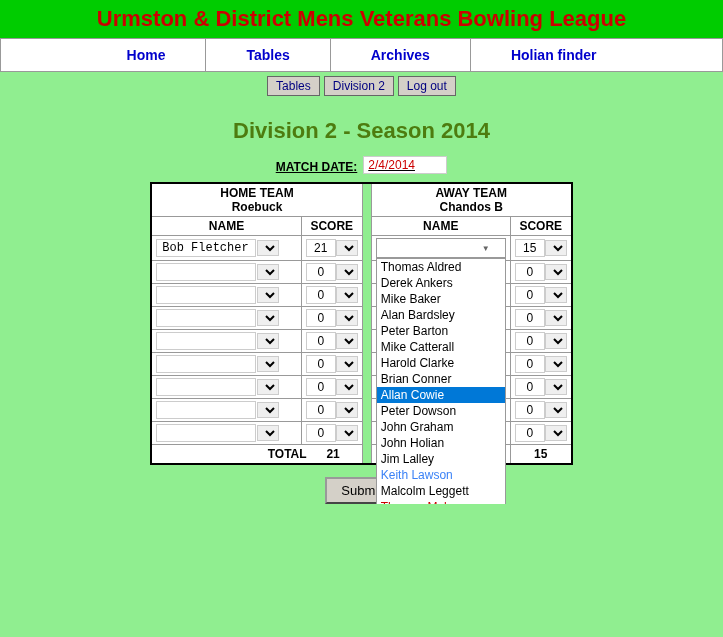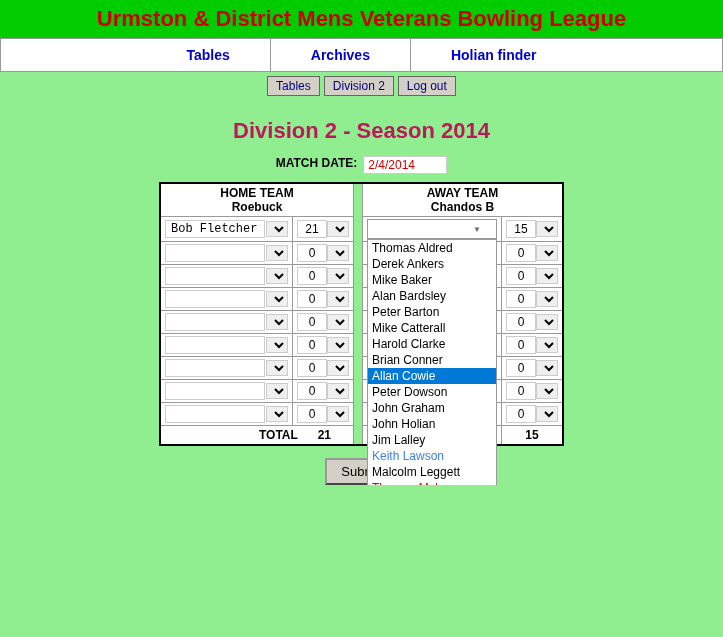--- a/index.html
+++ b/index.html
@@ -47,31 +47,32 @@
       padding: 2px 8px;
       cursor: pointer;
       font-size: 12px;
       color: #000080;
     }
     #page-title {
       text-align: center;
       margin: 18px 0 12px 0;
       font-size: 22px;
       font-weight: bold;
-      color: #be185d;
+      color: #4d7c0f;
     }
     #match-info {
       text-align: center;
       margin-bottom: 8px;
     }
     .match-date-row, .fixture-date-row {
       display: flex;
       justify-content: center;
-      align-items: flex-start;
+      align-items: flex-end;
       margin-bottom: 2px;
+      text-decoration: underline;
     }
     .match-label {
       font-weight: bold;
       font-size: 12px;
       color: #000;
       margin-right: 6px;
     }
     .match-value {
       color: #cc0000;
       font-size: 12px;
@@ -132,20 +133,21 @@
     }
   </style>
 </head>
 <body>
 
 <div id="header">
   <h1>Urmston &amp; District Mens Veterans Bowling League</h1>
 </div>
 
 <div id="nav-bar">
+  <div class="nav-item">Home</div>
   <div class="nav-item">Tables</div>
   <div class="nav-item">Archives</div>
   <div class="nav-item">Holian finder</div>
 </div>
 
 <div id="sub-nav">
   <button class="sub-nav-btn">Tables</button>
   <button class="sub-nav-btn">Division 2</button>
   <button class="sub-nav-btn">Log out</button>
 </div>
@@ -165,20 +167,27 @@
       <tr>
         <th colspan="2" class="team-header">
           <span>HOME TEAM</span><br>
           <span>Roebuck</span>
         </th>
         <th class="divider-col"></th>
         <th colspan="2" class="team-header">
           <span>AWAY TEAM</span><br>
           <span>Chandos B</span>
         </th>
+      </tr>
+      <tr>
+        <th class="col-name" style="text-align:center;">NAME</th>
+        <th class="col-score" style="text-align:center;">SCORE</th>
+        <th class="divider-col"></th>
+        <th class="col-name-away" style="text-align:center;">NAME</th>
+        <th class="col-score" style="text-align:center;">SCORE</th>
       </tr>
     </thead>
     <tbody id="score-tbody">
 
     <tr>
           <td>
             <div style="display: flex; align-items: center;">
               <input type="text" value="Bob Fletcher" style="width: 100px; border: 1px solid rgb(204, 204, 204); font-size: 12px; padding: 1px 5px; font-family: Liberation Mono, monospace;">
               <select style="width: 22px; font-size: 11px; border: 1px solid rgb(204, 204, 204); margin-left: 1px;"><option value=""></option></select>
             </div>

